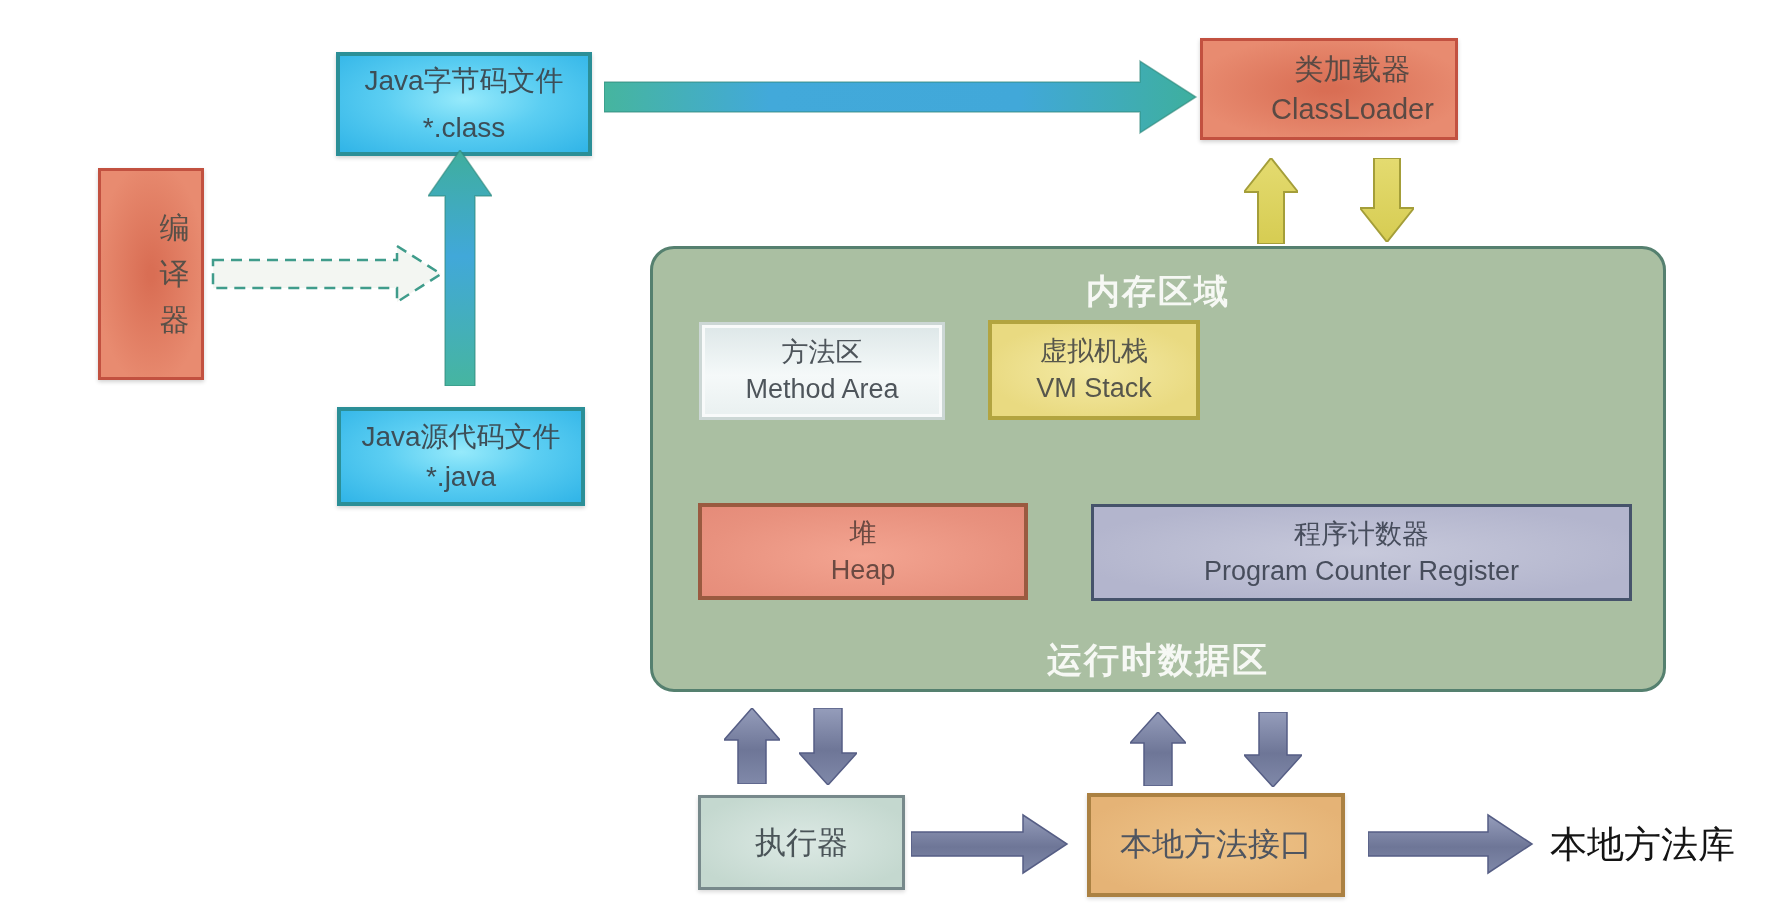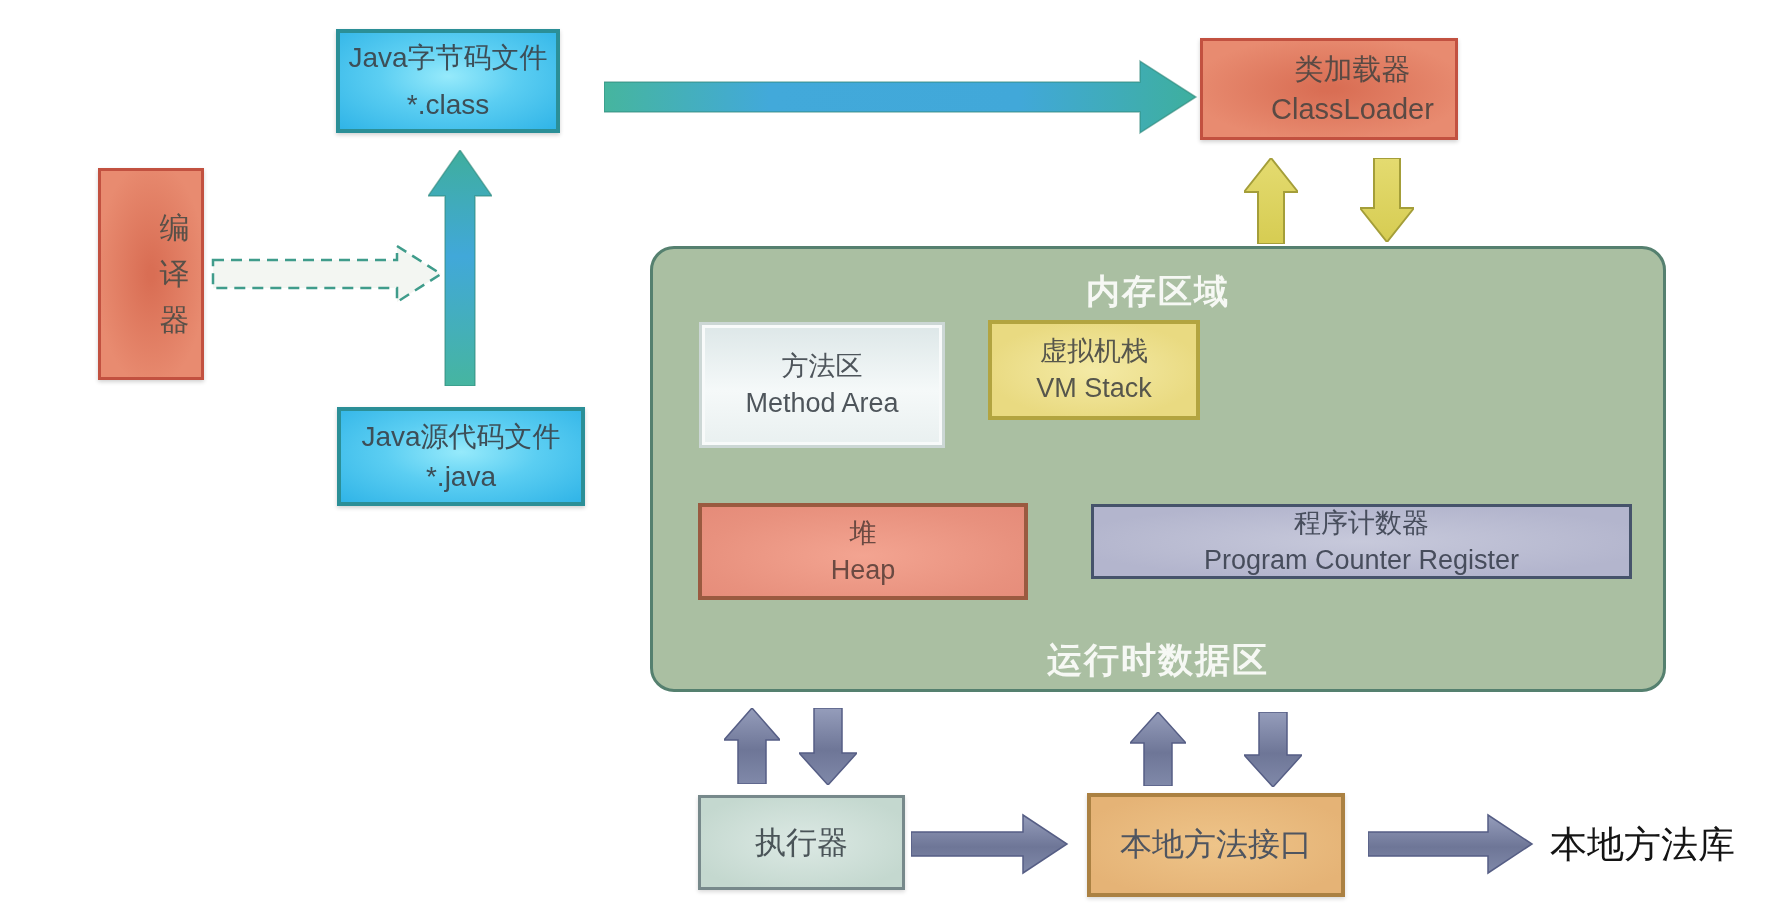--- a/index.html
+++ b/index.html
@@ -65,21 +65,21 @@
           <stop offset="0.55" stop-color="#6e7697"></stop>
         <stop offset="1" stop-color="#8089a9"></stop>
       </linearGradient>
       <linearGradient id="gradYellow" x1="0" y1="0" x2="0" y2="1">
         <stop offset="0" stop-color="#e4db70"></stop>
           <stop offset="1" stop-color="#d6cc52"></stop>
       </linearGradient>
     </defs>
   </svg>
 
-  <div class="node cyan" style="left:336px;top:29px;width:224px;height:104px;gap:7px;">
+  <div class="node cyan" style="left:336px;top:52px;width:256px;height:104px;gap:7px;">
     <span class="zh">Java字节码文件</span>
     <span class="en">*.class</span>
   </div>
 
   <div class="arrow" style="left:604px;top:55px;">
     <svg width="594" height="84">
       <polygon points="0,27 536,27 536,6 592,42 536,78 536,57 0,57" fill="url(#gradTealH)" stroke="#2f8577" stroke-width="1.5" stroke-opacity="0.55"></polygon>
     </svg>
   </div>
 
@@ -120,34 +120,34 @@
   <div class="node cyan" style="left:337px;top:407px;width:248px;height:99px;">
     <span class="zh">Java源代码文件</span>
     <span class="en">*.java</span>
   </div>
 
   <div class="panel">
     <div class="panel-title" style="top:388px;font-size:35px;">运行时数据区</div>
     <div class="panel-title" style="top:20px;font-size:34px;">内存区域</div>
   </div>
 
-  <div class="node light" style="left:699px;top:322px;width:246px;height:126px;">
+  <div class="node light" style="left:699px;top:322px;width:246px;height:98px;">
     <span class="zh">方法区</span>
     <span class="en">Method Area</span>
   </div>
   <div class="node yellowbox" style="left:988px;top:320px;width:212px;height:100px;">
     <span class="zh">虚拟机栈</span>
     <span class="en">VM Stack</span>
   </div>
 
   <div class="node heapbox" style="left:698px;top:503px;width:330px;height:97px;">
     <span class="zh">堆</span>
     <span class="en">Heap</span>
   </div>
-  <div class="node purplebox" style="left:1091px;top:504px;width:541px;height:75px;">
+  <div class="node purplebox" style="left:1091px;top:504px;width:541px;height:97px;">
     <span class="zh">程序计数器</span>
     <span class="en">Program Counter Register</span>
   </div>
 
   <div class="arrow" style="left:724px;top:708px;">
     <svg width="56" height="76">
       <polygon points="28,0 56,32 42,32 42,76 14,76 14,32 0,32" fill="url(#gradGrayV)" stroke="#565e85" stroke-width="1.5"></polygon>
     </svg>
   </div>
   <div class="arrow" style="left:799px;top:708px;">

